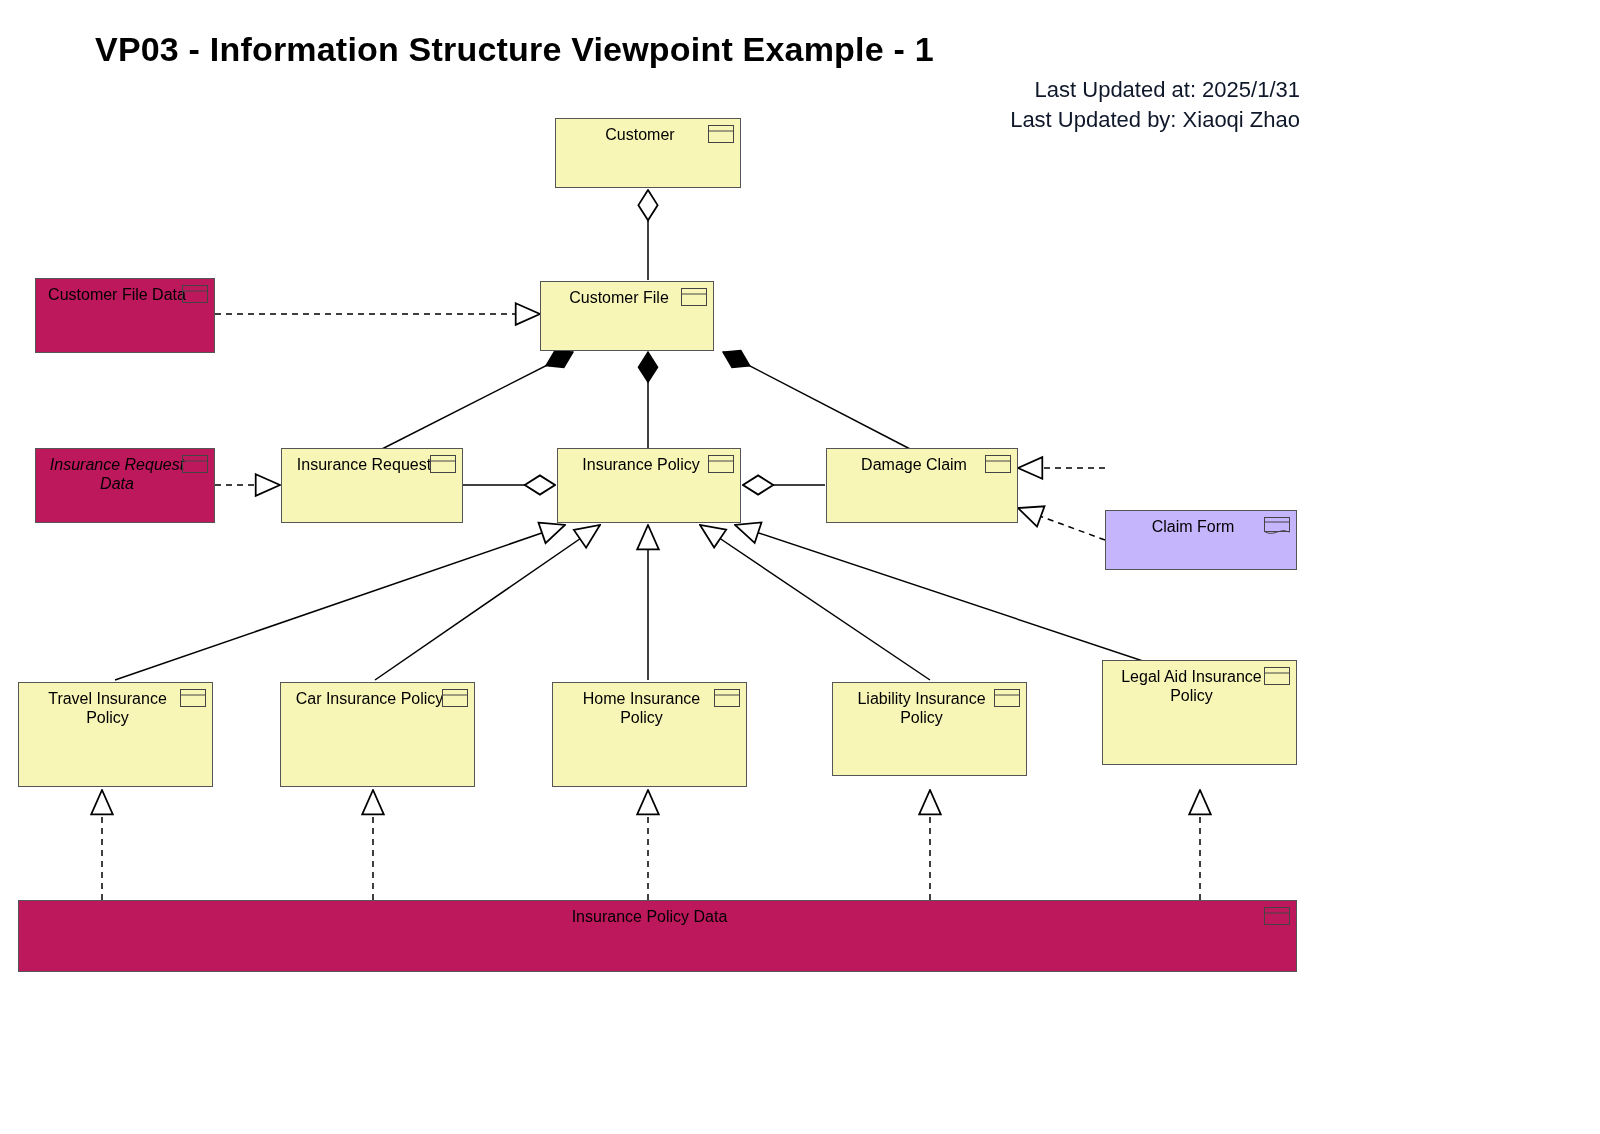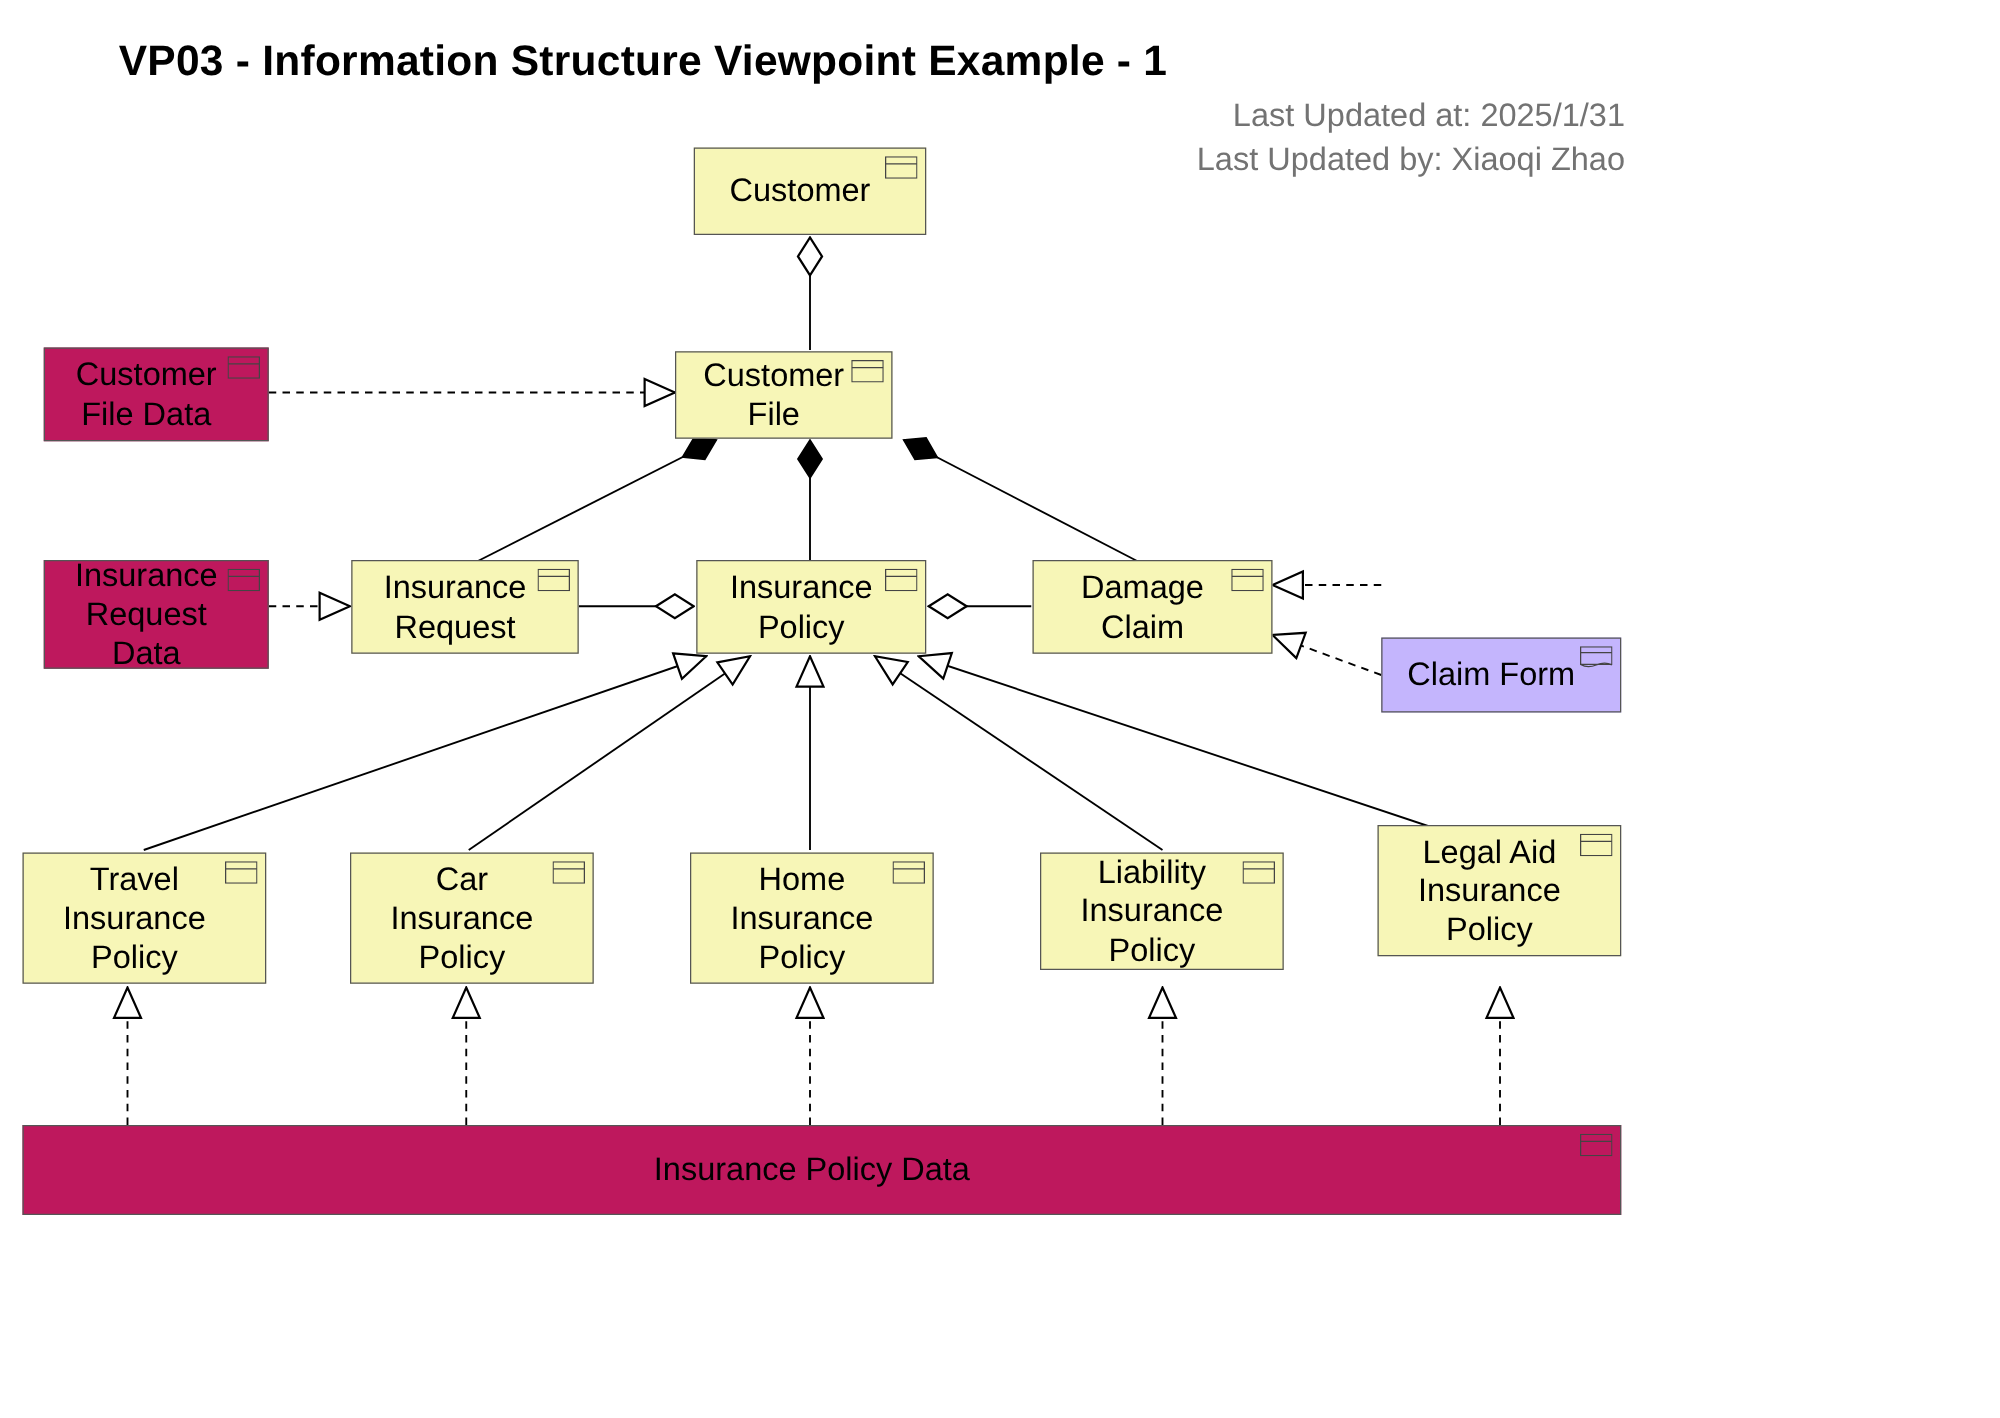--- a/index.html
+++ b/index.html
@@ -1,22 +1,22 @@
 <!DOCTYPE html>
 <html><head>
 <meta charset="utf-8">
 <style>
 body { margin: 0; font-family: "Segoe UI", Arial, sans-serif; background: #fff; }
 .canvas { position: relative; width: 1600px; height: 1134px; }
 .title { position: absolute; font-weight: 700; font-size: 34px; letter-spacing: .2px; }
-.meta { position: absolute; font-size: 26px; color: #737373; text-align: right; line-height: 1.35; }
+.meta { position: absolute; font-size: 22px; color: #0f172a; text-align: right; line-height: 1.35; }
 
 .node { position: absolute; border: 1px solid #555; box-sizing: border-box; text-align: center;
-        display: flex; align-items: center; justify-content: center; padding: 6px 26px 6px 10px;
-        font-size: 26px; line-height: 1.2; }
+        display: flex; justify-content: center; padding: 6px 26px 6px 10px;
+        font-size: 16px; line-height: 1.2; }
 .bo { background: #f7f6b7; }   
 .do { background: #be185d; }   
 .rep{ background: #c4b5fd; }   
 
 .node .label { width: 100%; }
 
 
 .ico { position: absolute; top: 6px; right: 6px; width: 26px; height: 18px; }
 
 svg.edges { position: absolute; left: 0; top: 0; width: 1600px; height: 1134px; pointer-events: none; }
@@ -97,21 +97,21 @@
   </div>
 
   <div class="node bo" style="left:540px; top:281px; width:174px; height:70px;">
     <span class="label">Customer File</span>
     <svg class="ico" viewBox="0 0 26 18">
         <rect x="0.5" y="0.5" width="25" height="17" fill="none" stroke="#444"></rect>
         <line x1="0.5" y1="6" x2="25.5" y2="6" stroke="#444"></line>
       </svg>
   </div>
 
-  <div class="node do" style="left:35px; top:448px; width:180px; height:87px;">
+  <div class="node do" style="left:35px; top:448px; width:180px; height:75px;font-style:italic;">
     <span class="label">Insurance Request Data</span>
     <svg class="ico" viewBox="0 0 26 18">
         <rect x="0.5" y="0.5" width="25" height="17" fill="none" stroke="#444"></rect>
         <line x1="0.5" y1="6" x2="25.5" y2="6" stroke="#444"></line>
       </svg>
   </div>
 
   <div class="node bo" style="left:281px; top:448px; width:182px; height:75px;">
     <span class="label">Insurance Request</span>
     <svg class="ico" viewBox="0 0 26 18">

